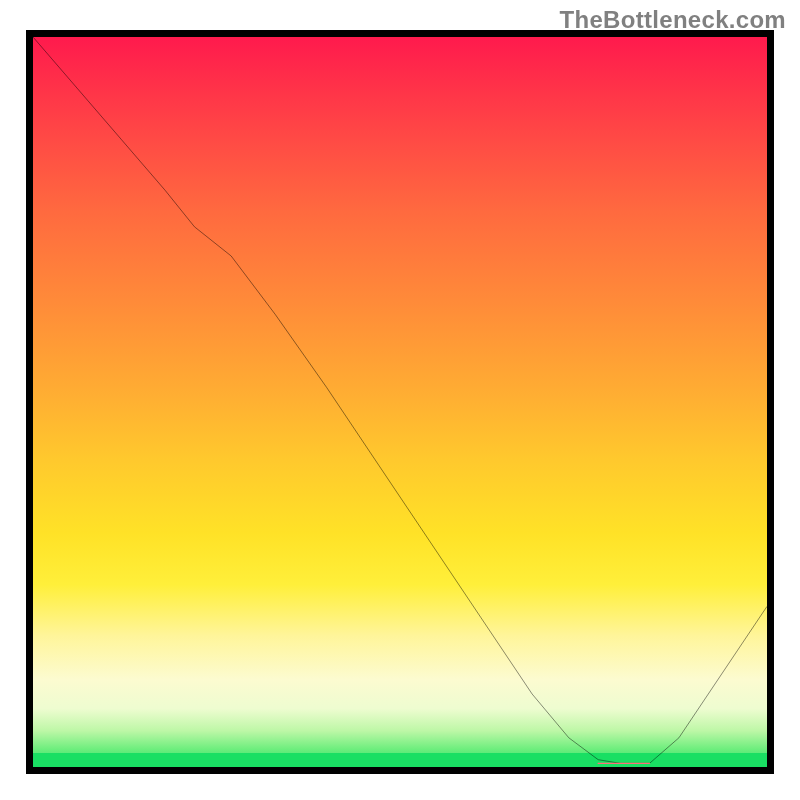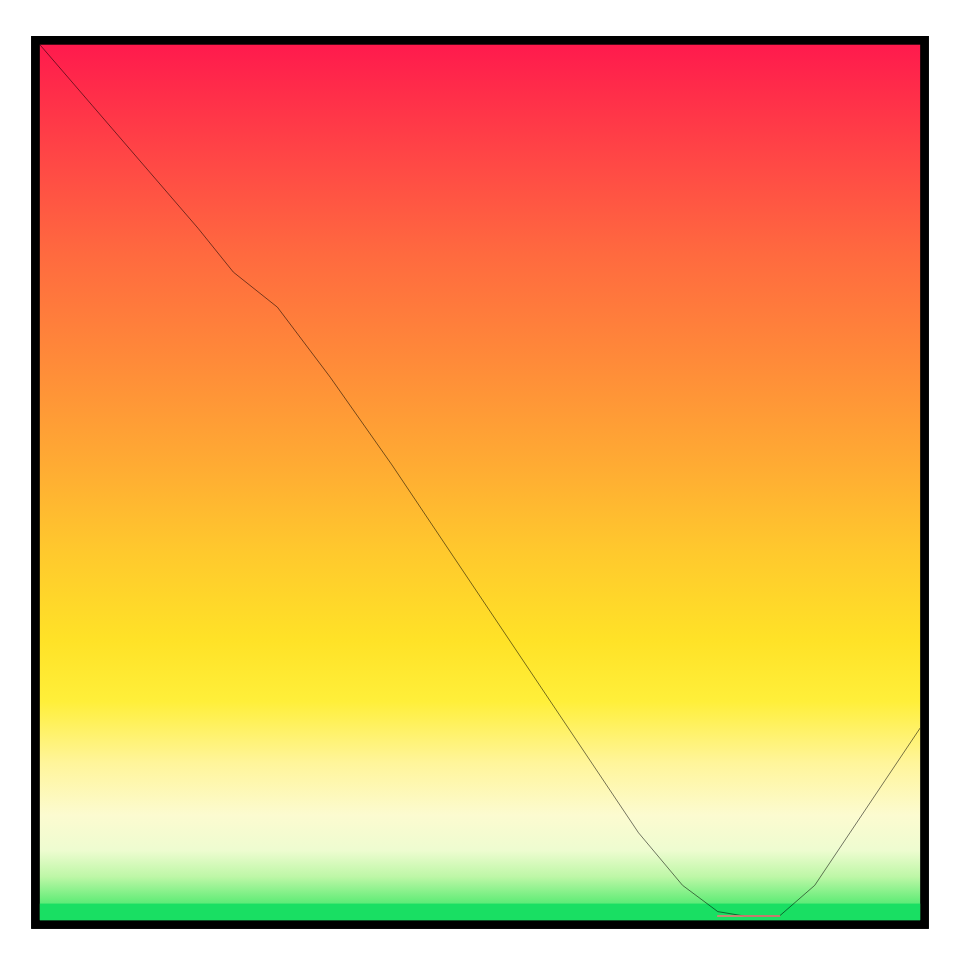--- a/index.html
+++ b/index.html
@@ -82,20 +82,21 @@
     inset: 0;
     width: 100%;
     height: 100%;
   }
 </style>
 </head>
 <body>
 
 <div class="frame">
 
+  <div class="watermark">TheBottleneck.com</div>
 
   <div class="plot-outer">
     <div class="plot-inner">
       <div class="bg-gradient"></div>
       <div class="bg-green-strip"></div>
 
       <svg class="overlay" viewBox="0 0 100 100" preserveAspectRatio="none">
         <g transform="translate(0,100) scale(1,-1)">
           <path id="curve-path" fill="none" stroke="#000000" stroke-width="0.45" vector-effect="non-scaling-stroke" d="M0 100 L6 93 L12 86 L18 79 L22 74 L27 70 L33 62 L40 52 L47 41.5 L54 31 L61 20.5 L68 10 L73 4 L77 1 L80 0.5 L84 0.5 L88 4 L92 10 L96 16 L100 22"></path>
           <line id="marker-line" stroke-linecap="round" vector-effect="non-scaling-stroke" x1="77" x2="84" y1="0.5" y2="0.5" stroke="#ff6f7a" stroke-width="1.4"></line>

